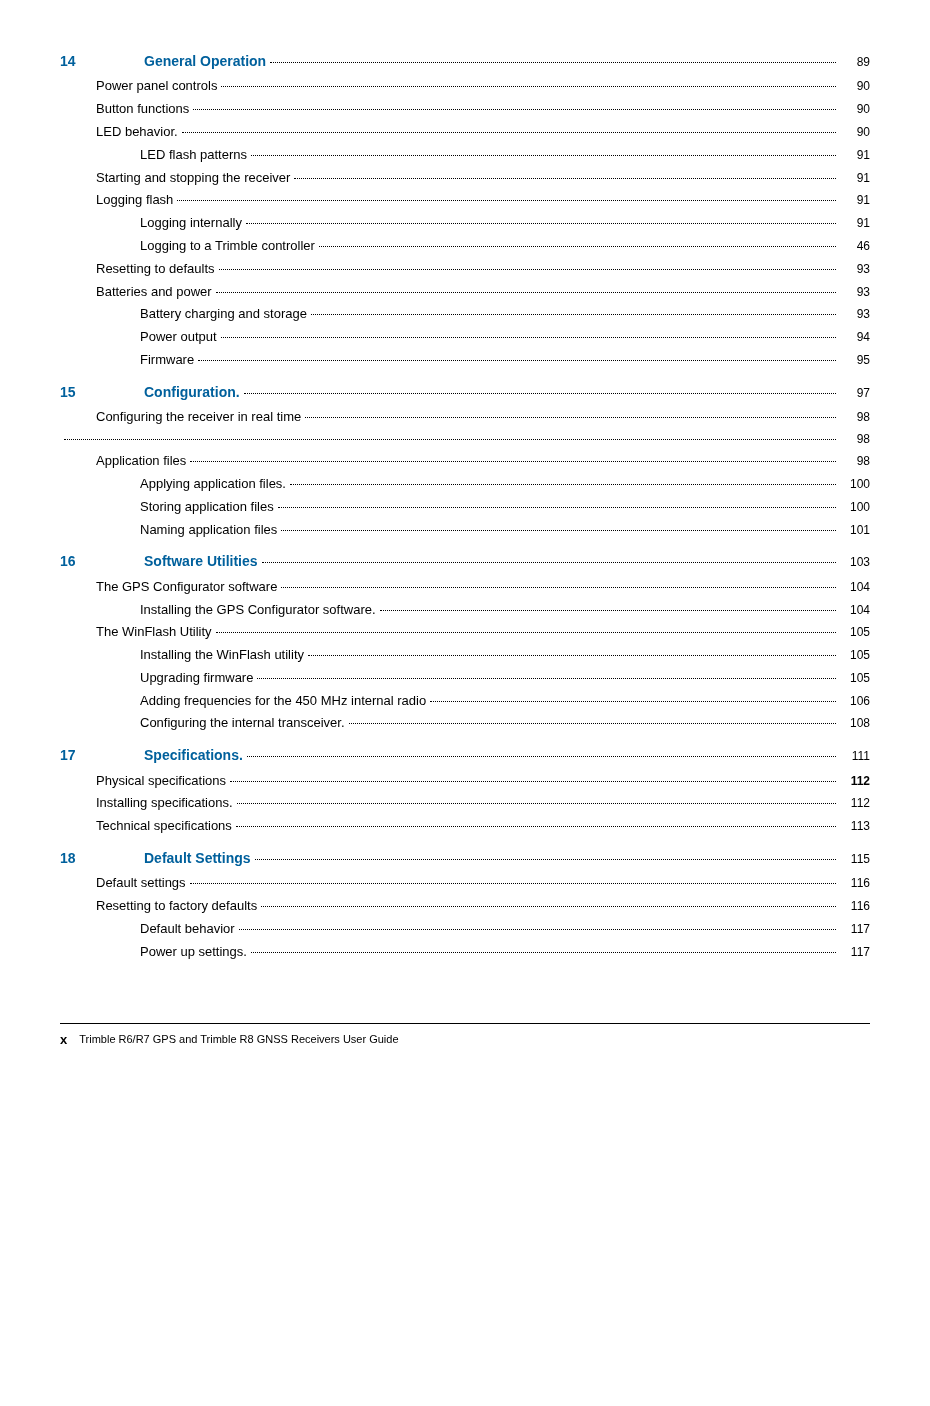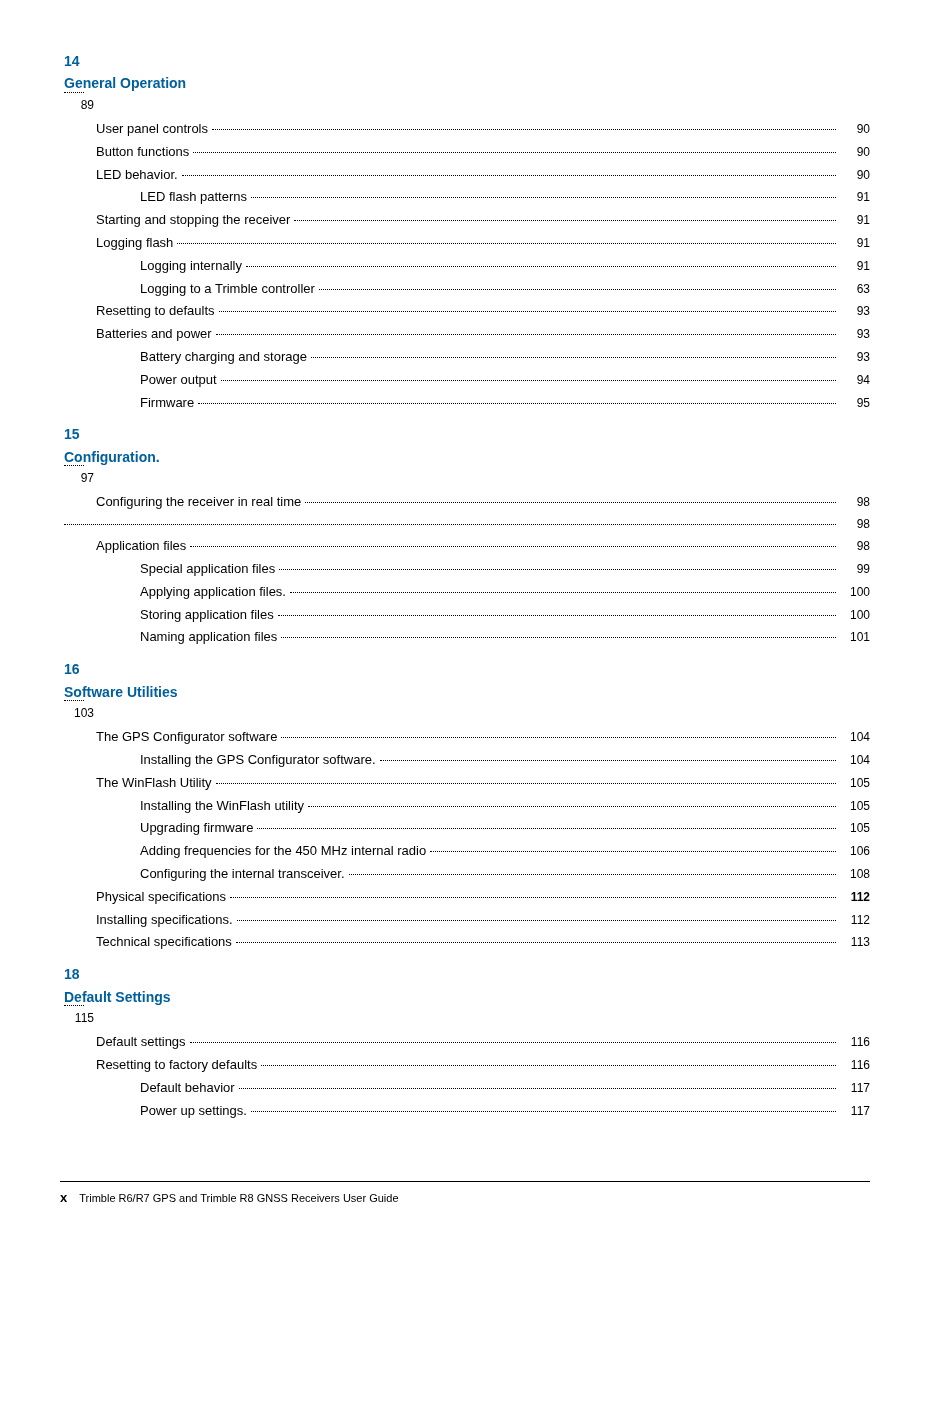--- a/index.html
+++ b/index.html
@@ -21,36 +21,36 @@
     .toc-entry {
       display: flex;
       align-items: baseline;
       margin-bottom: 2px;
       line-height: 1.6;
     }
 
     .chapter-row {
       margin-top: 10px;
       margin-bottom: 4px;
-      flex-direction: column;
     }
 
     .chapter-number {
       font-weight: bold;
       color: #00609c;
       font-size: 14px;
       min-width: 36px;
       flex-shrink: 0;
     }
 
     .chapter-title {
       font-weight: bold;
       color: #00609c;
       font-size: 14px;
       flex-shrink: 0;
+      margin-left: 48px;
     }
 
     .dots {
       flex: 1;
       border-bottom: 1px dotted #000;
       margin: 0 4px;
       position: relative;
       top: -3px;
       min-width: 20px;
     }
@@ -99,21 +99,21 @@
 <body>
 
 <div id="toc-container">
     <div class="toc-entry chapter-row">
       <span class="chapter-number">14</span>
       <span class="chapter-title">General Operation</span>
       <div class="dots"></div>
       <span class="page-number">89</span>
     </div>
     <div class="toc-entry">
-      <span class="section-title indent-1">User panel controls</span>
+      <span class="section-title indent-1">Power panel controls</span>
       <div class="dots"></div>
       <span class="page-number">90</span>
     </div>
     <div class="toc-entry">
       <span class="section-title indent-1">Button functions</span>
       <div class="dots"></div>
       <span class="page-number">90</span>
     </div>
     <div class="toc-entry">
       <span class="section-title indent-1">LED behavior.</span>
@@ -136,21 +136,21 @@
       <span class="page-number">91</span>
     </div>
     <div class="toc-entry">
       <span class="section-title indent-2">Logging internally</span>
       <div class="dots"></div>
       <span class="page-number">91</span>
     </div>
     <div class="toc-entry">
       <span class="section-title indent-2">Logging to a Trimble controller</span>
       <div class="dots"></div>
-      <span class="page-number">63</span>
+      <span class="page-number">46</span>
     </div>
     <div class="toc-entry">
       <span class="section-title indent-1">Resetting to defaults</span>
       <div class="dots"></div>
       <span class="page-number">93</span>
     </div>
     <div class="toc-entry">
       <span class="section-title indent-1">Batteries and power</span>
       <div class="dots"></div>
       <span class="page-number">93</span>
@@ -184,25 +184,20 @@
     <div class="toc-entry">
       <div class="dots"></div>
       <span class="page-number">98</span>
     </div>
     <div class="toc-entry">
       <span class="section-title indent-1">Application files</span>
       <div class="dots"></div>
       <span class="page-number">98</span>
     </div>
     <div class="toc-entry">
-      <span class="section-title indent-2">Special application files</span>
-      <div class="dots"></div>
-      <span class="page-number">99</span>
-    </div>
-    <div class="toc-entry">
       <span class="section-title indent-2">Applying application files.</span>
       <div class="dots"></div>
       <span class="page-number">100</span>
     </div>
     <div class="toc-entry">
       <span class="section-title indent-2">Storing application files</span>
       <div class="dots"></div>
       <span class="page-number">100</span>
     </div>
     <div class="toc-entry">
@@ -243,20 +238,26 @@
     </div>
     <div class="toc-entry">
       <span class="section-title indent-2">Adding frequencies for the 450 MHz internal radio</span>
       <div class="dots"></div>
       <span class="page-number">106</span>
     </div>
     <div class="toc-entry">
       <span class="section-title indent-2">Configuring the internal transceiver.</span>
       <div class="dots"></div>
       <span class="page-number">108</span>
+    </div>
+    <div class="toc-entry chapter-row">
+      <span class="chapter-number">17</span>
+      <span class="chapter-title">Specifications.</span>
+      <div class="dots"></div>
+      <span class="page-number">111</span>
     </div>
     <div class="toc-entry">
       <span class="section-title indent-1">Physical specifications</span>
       <div class="dots"></div>
       <span class="page-number page-number-bold">112</span>
     </div>
     <div class="toc-entry">
       <span class="section-title indent-1">Installing specifications.</span>
       <div class="dots"></div>
       <span class="page-number">112</span>

